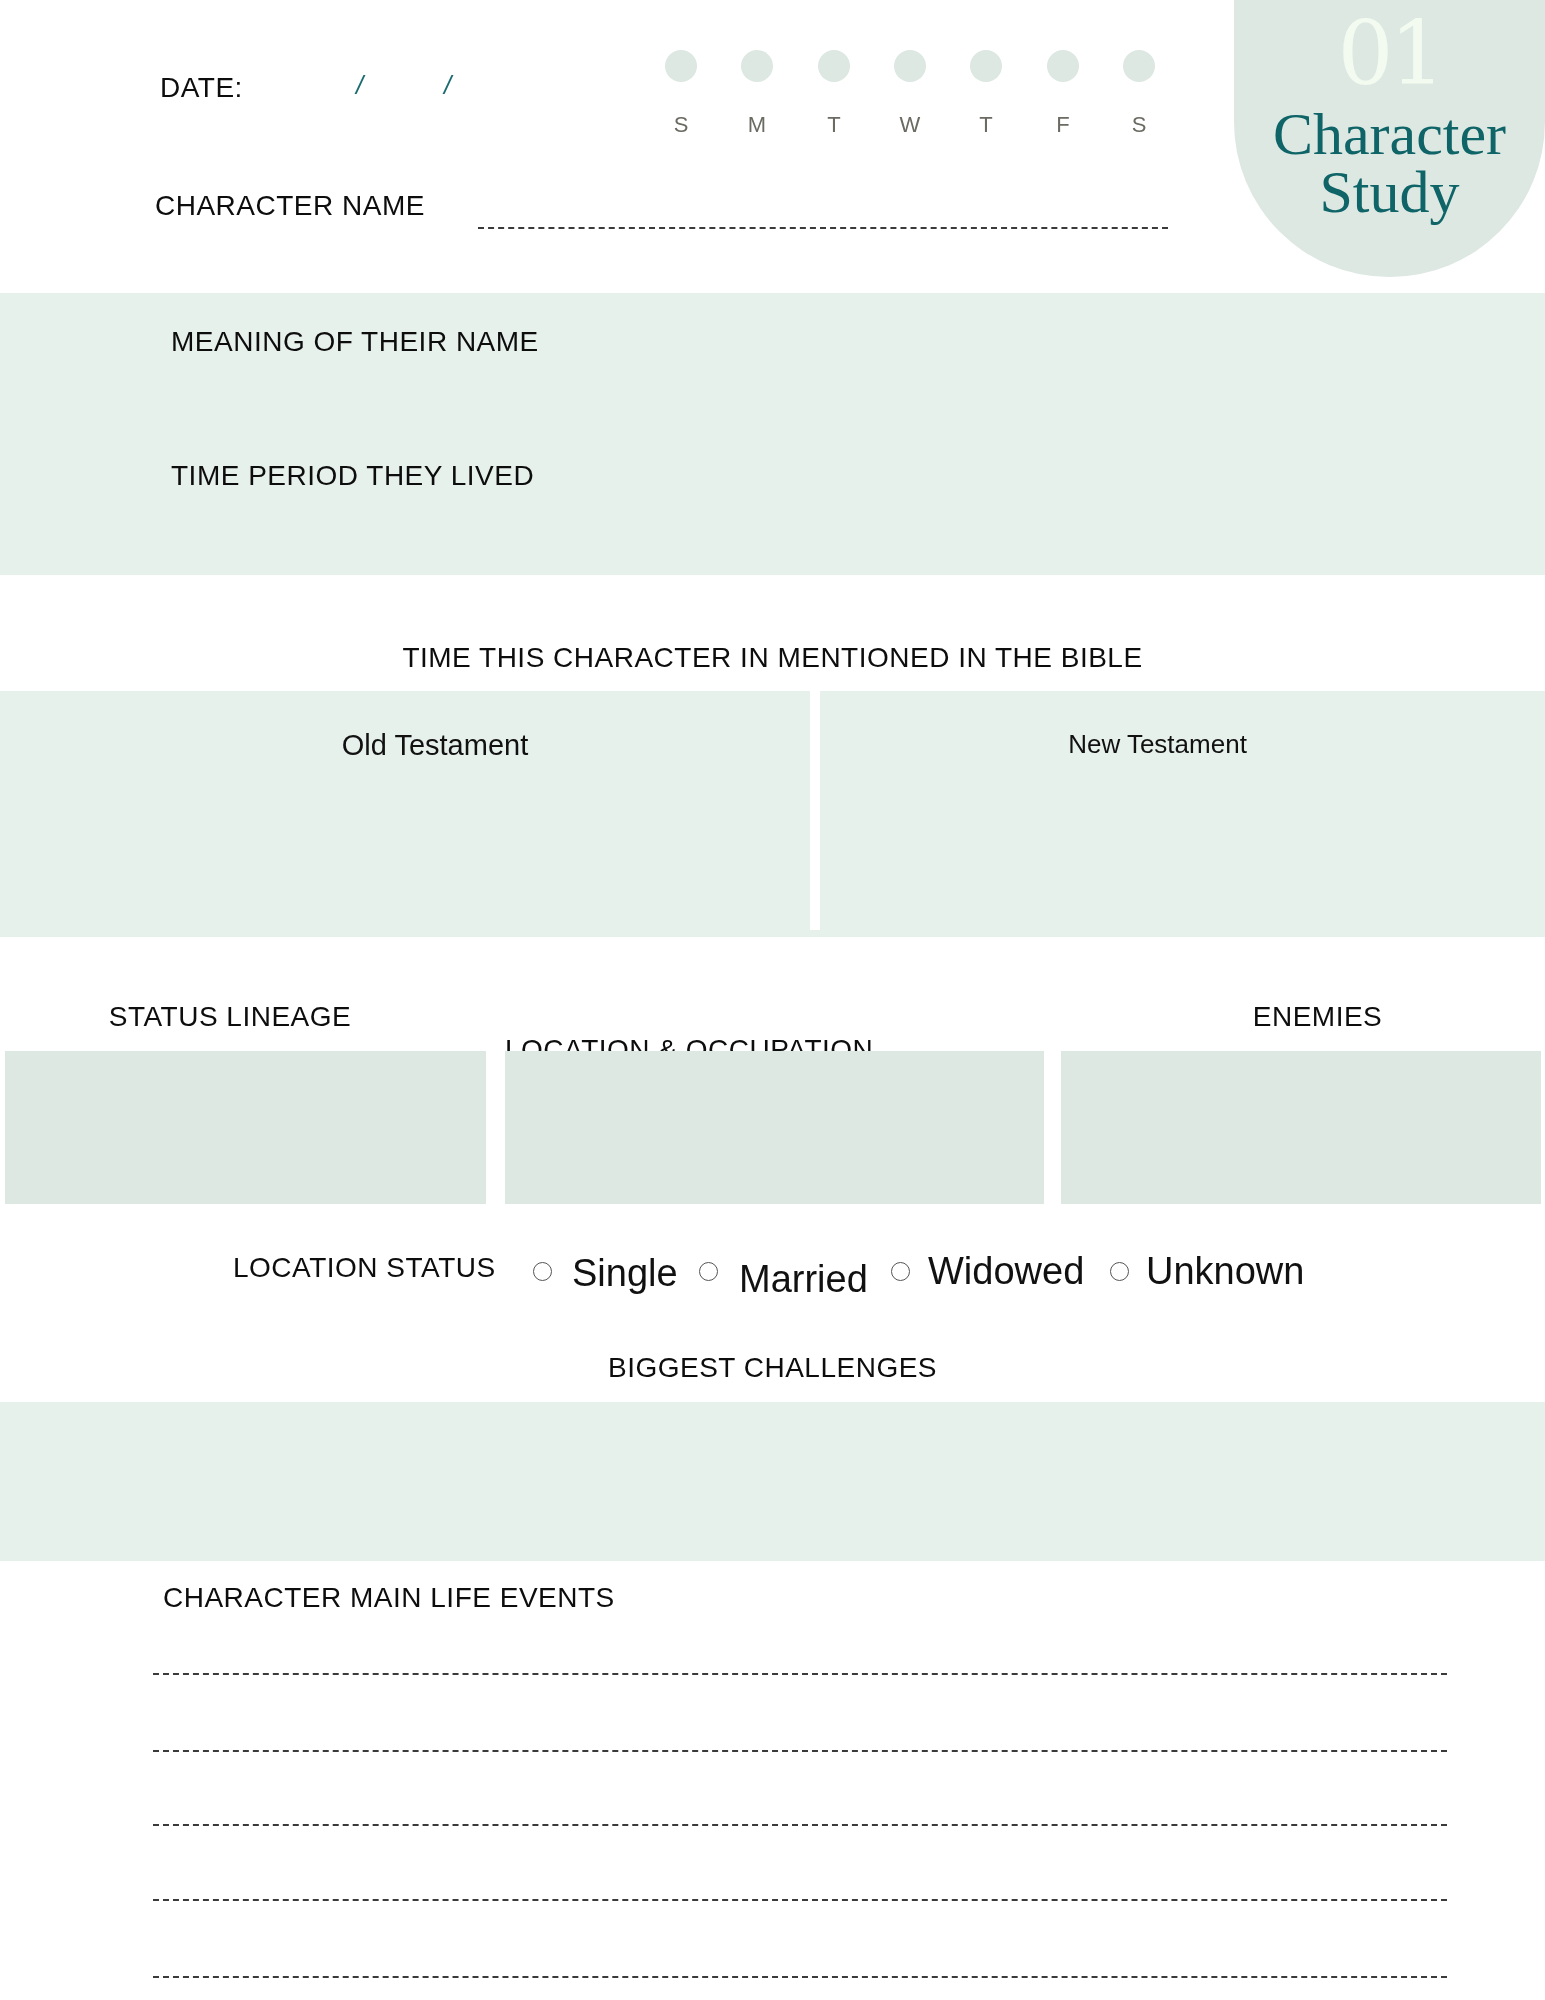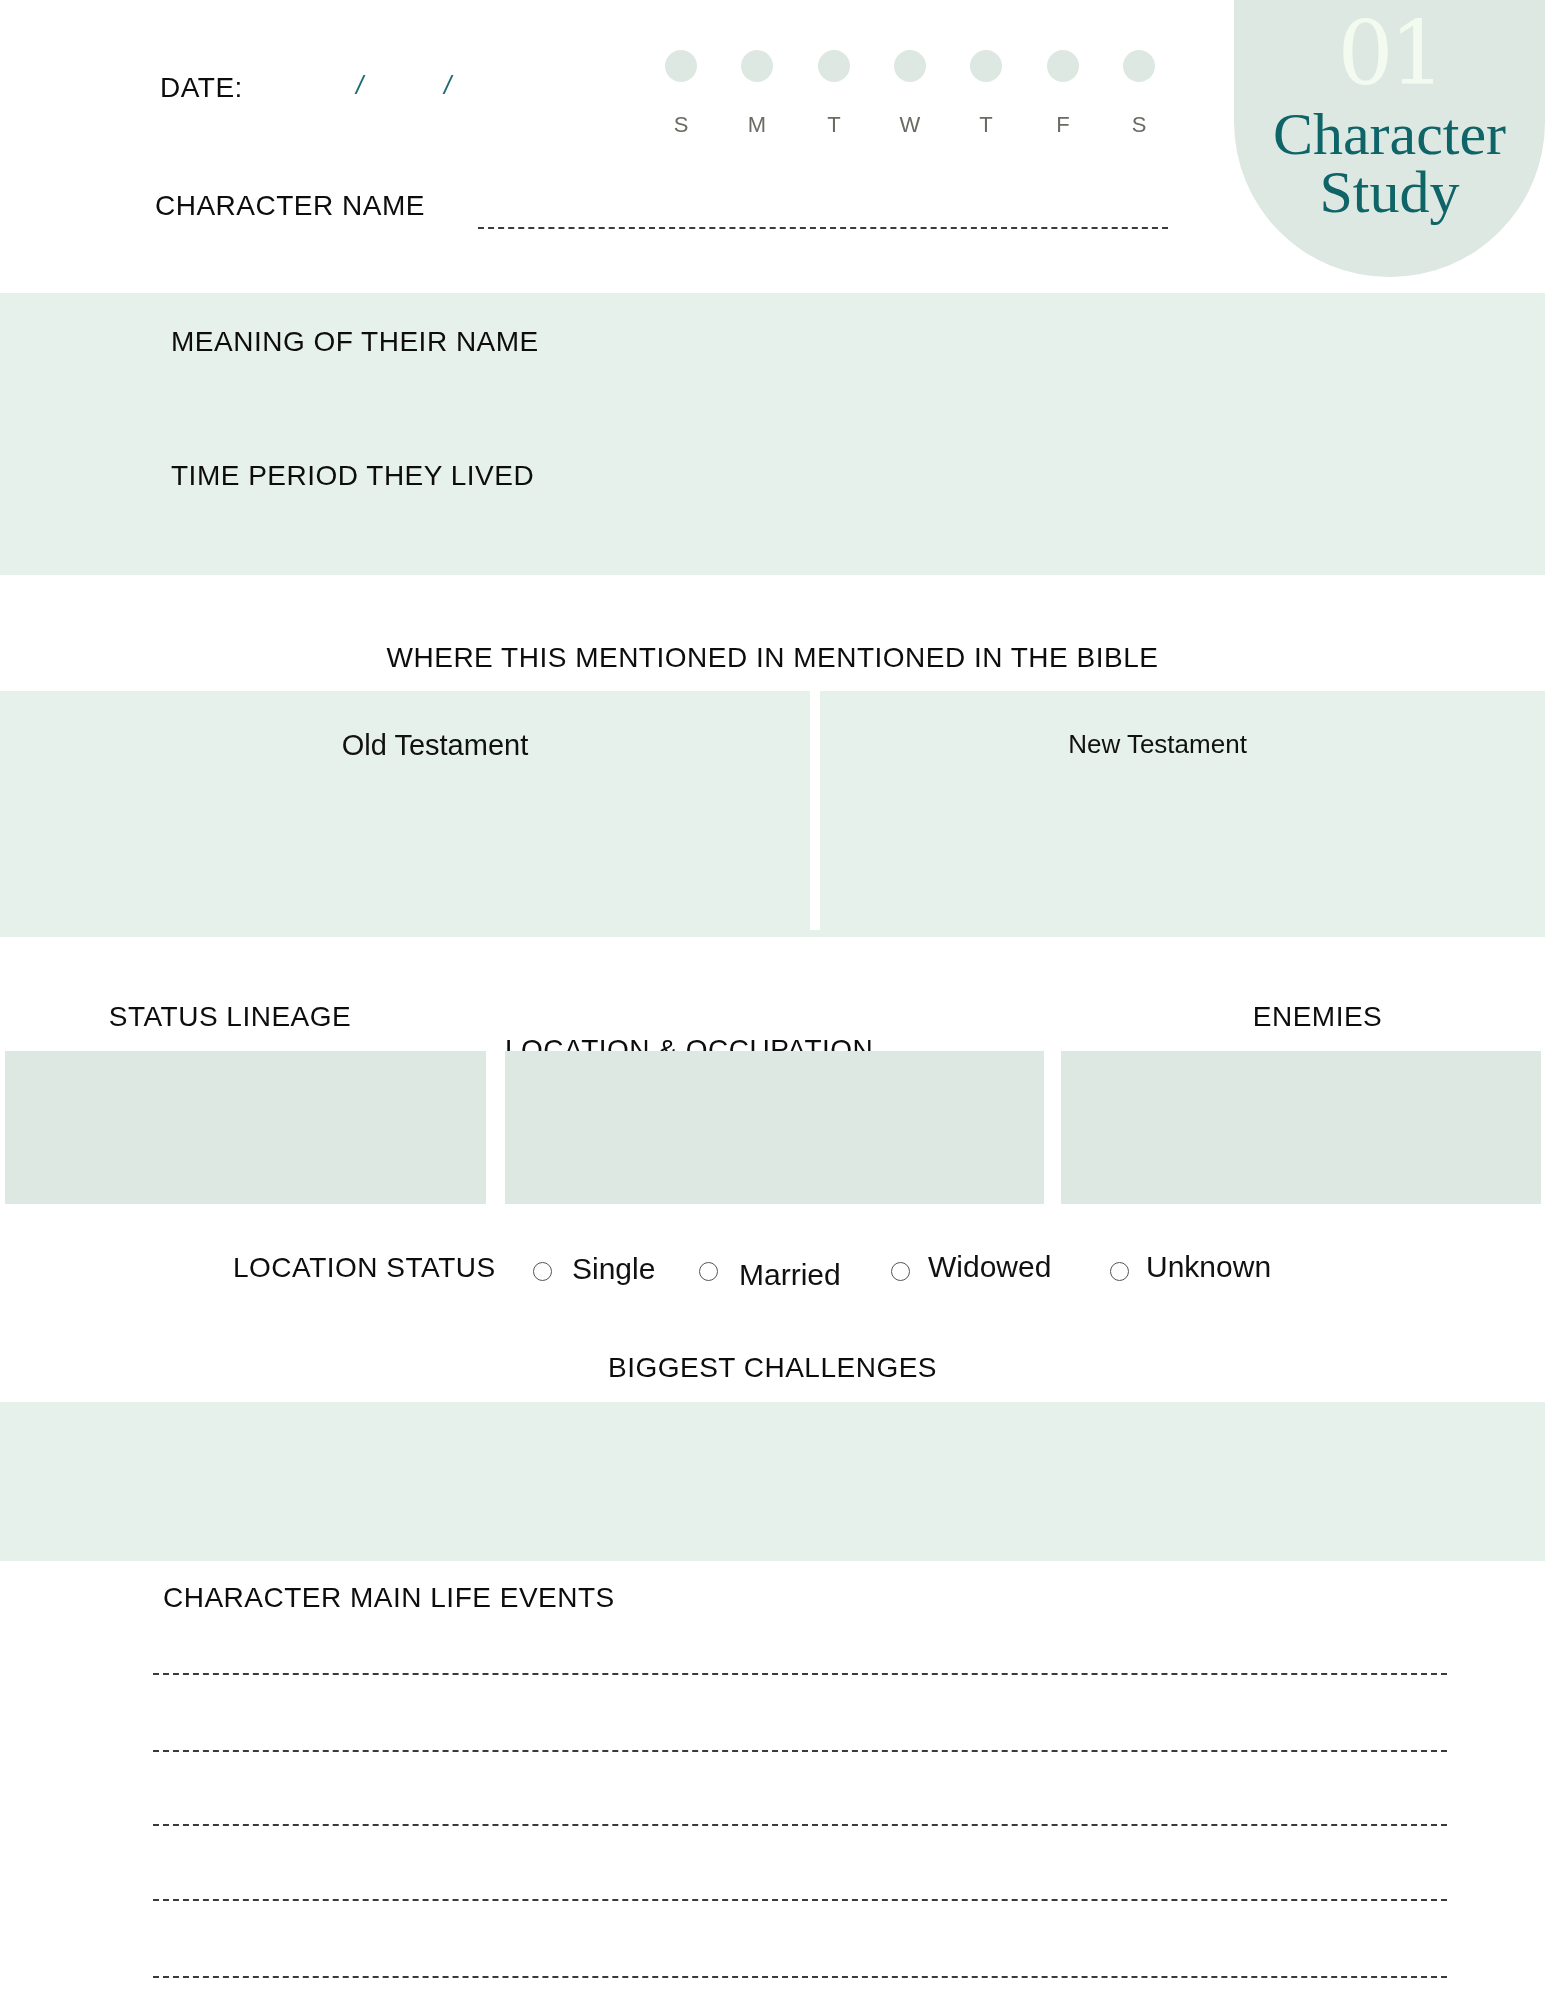--- a/index.html
+++ b/index.html
@@ -16,21 +16,21 @@
   .slash { position:absolute; font-size:26px; color:#1b6a70; line-height:1; font-style:italic; }
   .arch { position:absolute; left:1234px; top:-10px; width:311px; height:287px;
           background:#dde8e2; border-radius:0 0 155px 155px; }
   .num { position:absolute; left:1234px; width:311px; top:10px; text-align:center;
          font-family:"DejaVu Serif","Liberation Serif",serif; font-size:88px; color:#f3fbf1; line-height:1; letter-spacing:-4px; }
   .title1 { position:absolute; left:1234px; width:311px; top:104px; text-align:center;
          font-family:"Liberation Serif","DejaVu Serif",serif; font-size:60px; color:#0f6468; line-height:1; }
   .title2 { position:absolute; left:1234px; width:311px; top:162px; text-align:center;
          font-family:"Liberation Serif","DejaVu Serif",serif; font-size:60px; color:#0f6468; line-height:1; }
   .radio { position:absolute; width:17px; height:17px; border:1px solid #555; border-radius:50%; background:#fff; }
-  .opt { position:absolute; font-size:30px; color:#111; line-height:1; white-space:nowrap; }
+  .opt { position:absolute; font-size:38px; color:#111; line-height:1; white-space:nowrap; }
 </style>
 </head>
 <body>
 
 <div class="arch"></div>
 <div class="num">01</div>
 <div class="title1">Character</div>
 <div class="title2">Study</div>
 
 <div class="label" style="left:160px; top:74px;">DATE:</div>
@@ -61,21 +61,21 @@
 <div class="label" style="left:155px; top:192px;">CHARACTER NAME</div>
 <div class="abs" style="left:478px; top:196px; width:690px; height:32px;"></div>
 <div class="dash" style="left:478px; top:227px; width:690px;"></div>
 
 <div class="band" style="left:0; top:293px; width:1545px; height:282px;"></div>
 <div class="label" style="left:171px; top:328px;">MEANING OF THEIR NAME</div>
 <div class="abs" style="left:171px; top:362px; width:1300px; height:90px;"></div>
 <div class="label" style="left:171px; top:462px;">TIME PERIOD THEY LIVED</div>
 <div class="abs" style="left:171px; top:496px; width:1300px; height:70px;"></div>
 
-<div class="label" style="left:0; width:1545px; text-align:center; top:644px;">WHERE THIS MENTIONED IN MENTIONED IN THE BIBLE</div>
+<div class="label" style="left:0; width:1545px; text-align:center; top:644px;">TIME THIS CHARACTER IN MENTIONED IN THE BIBLE</div>
 <div class="band" style="left:0; top:691px; width:810px; height:246px;"></div>
 <div class="band" style="left:820px; top:691px; width:725px; height:246px;"></div>
 <div class="band" style="left:810px; top:930px; width:10px; height:7px;"></div>
 <div class="label-thin" style="left:0; width:870px; text-align:center; top:731px; font-size:29px;">Old Testament</div>
 <div class="label-thin" style="left:820px; width:675px; text-align:center; top:731px; font-size:26px;">New Testament</div>
 
 <div class="label" style="left:5px; width:450px; text-align:center; top:1003px;">STATUS LINEAGE</div>
 <div class="label" style="left:505px; width:545px; text-align:left; top:1036px;">LOCATION &amp; OCCUPATION</div>
 <div class="label" style="left:1080px; width:475px; text-align:center; top:1003px;">ENEMIES</div>
 

